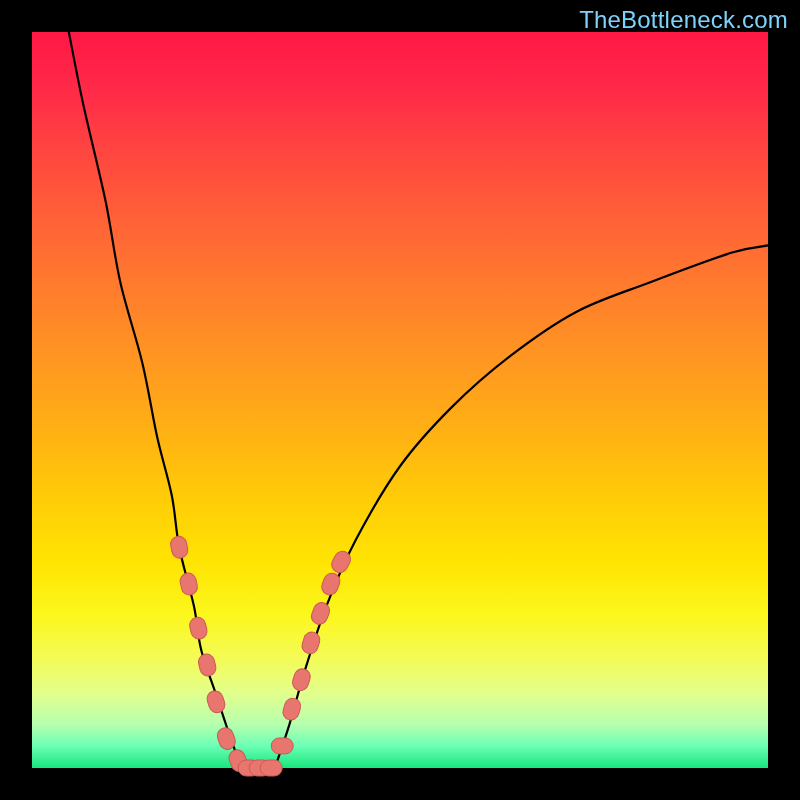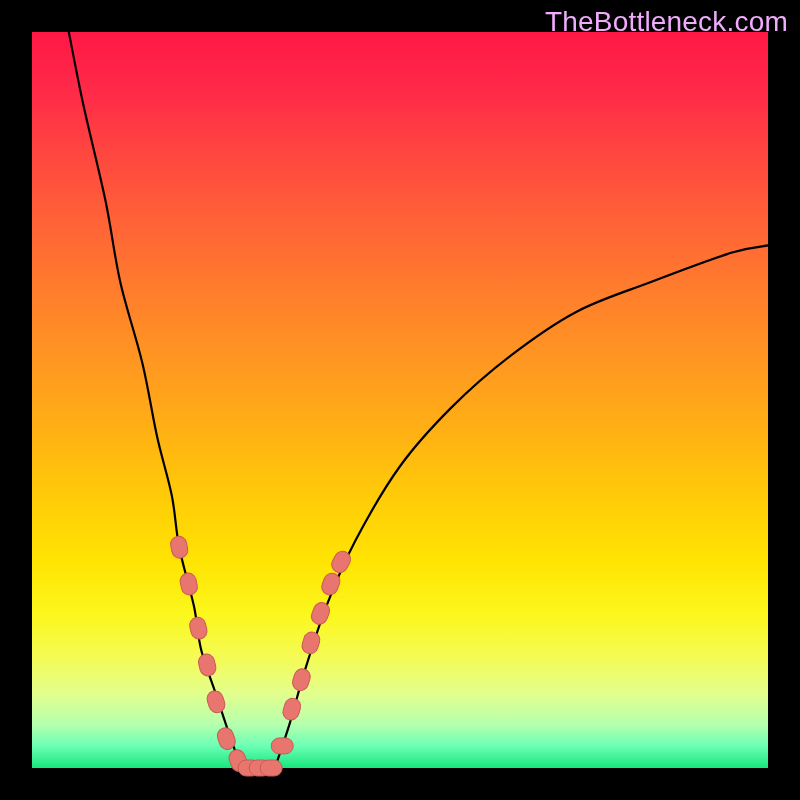--- a/index.html
+++ b/index.html
@@ -40,22 +40,22 @@
       #e1ff8e 90%,
       #b7ffae 94%,
       #6cffb5 97%,
       #17e67e 100%
     );
   }
   .attribution {
     position: absolute;
     top: 6px;
     right: 12px;
-    color: #f0abfc;
-    font-size: 28px;
+    color: #7dd3fc;
+    font-size: 24px;
     font-weight: 400;
     letter-spacing: 0.2px;
     user-select: none;
   }
   svg.curves {
     position: absolute;
     left: 0;
     top: 0;
     width: 736px;
     height: 736px;

